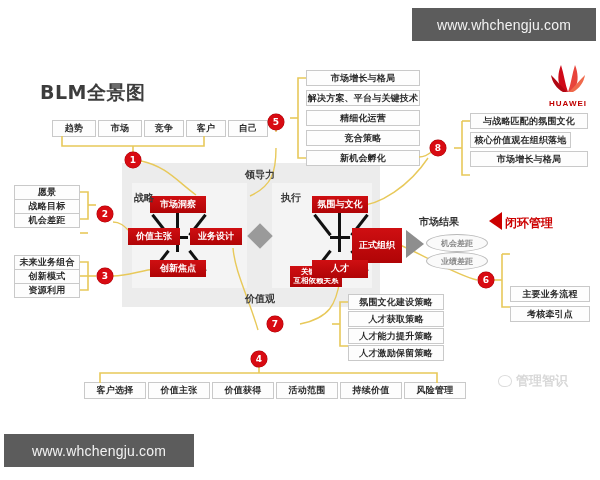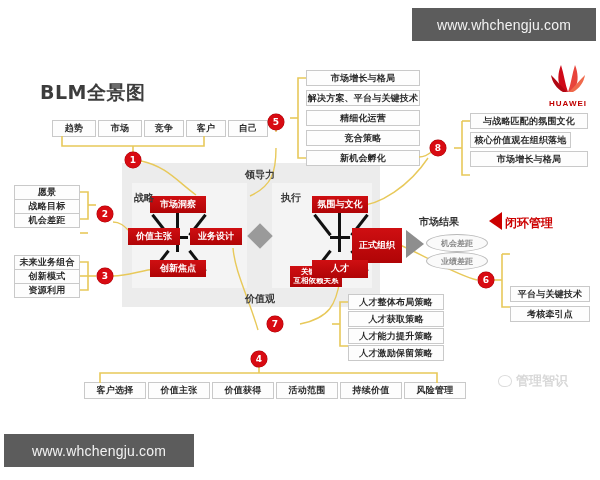--- a/index.html
+++ b/index.html
@@ -299,25 +299,25 @@
   <div class="leaf" style="left:306px;top:110px;width:114px;height:16px">精细化运营</div>
   <div class="leaf" style="left:306px;top:130px;width:114px;height:16px">竞合策略</div>
   <div class="leaf" style="left:306px;top:150px;width:114px;height:16px">新机会孵化</div>
 
   <div class="num" style="left:430px;top:140px">8</div>
   <div class="leaf" style="left:470px;top:113px;width:118px;height:16px">与战略匹配的氛围文化</div>
   <div class="leaf" style="left:470px;top:132px;width:101px;height:16px">核心价值观在组织落地</div>
   <div class="leaf" style="left:470px;top:151px;width:118px;height:16px">市场增长与格局</div>
 
   <div class="num" style="left:478px;top:272px">6</div>
-  <div class="leaf" style="left:510px;top:286px;width:80px;height:16px">平台与关键技术</div>
+  <div class="leaf" style="left:510px;top:286px;width:80px;height:16px">主要业务流程</div>
   <div class="leaf" style="left:510px;top:306px;width:80px;height:16px">考核牵引点</div>
 
   <div class="num" style="left:267px;top:316px">7</div>
-  <div class="leaf" style="left:348px;top:294px;width:96px;height:16px">人才整体布局策略</div>
+  <div class="leaf" style="left:348px;top:294px;width:96px;height:16px">氛围文化建设策略</div>
   <div class="leaf" style="left:348px;top:311px;width:96px;height:16px">人才获取策略</div>
   <div class="leaf" style="left:348px;top:328px;width:96px;height:16px">人才能力提升策略</div>
   <div class="leaf" style="left:348px;top:345px;width:96px;height:16px">人才激励保留策略</div>
 
   <div id="funnel" style="left:406px;top:230px"></div>
   <div id="result-label" style="left:419px;top:215px">市场结果</div>
   <div class="gap" style="left:426px;top:234px;width:62px;height:18px">机会差距</div>
   <div class="gap" style="left:426px;top:252px;width:62px;height:18px">业绩差距</div>
 
   <div id="loop-arrow" style="left:489px;top:212px"></div>

